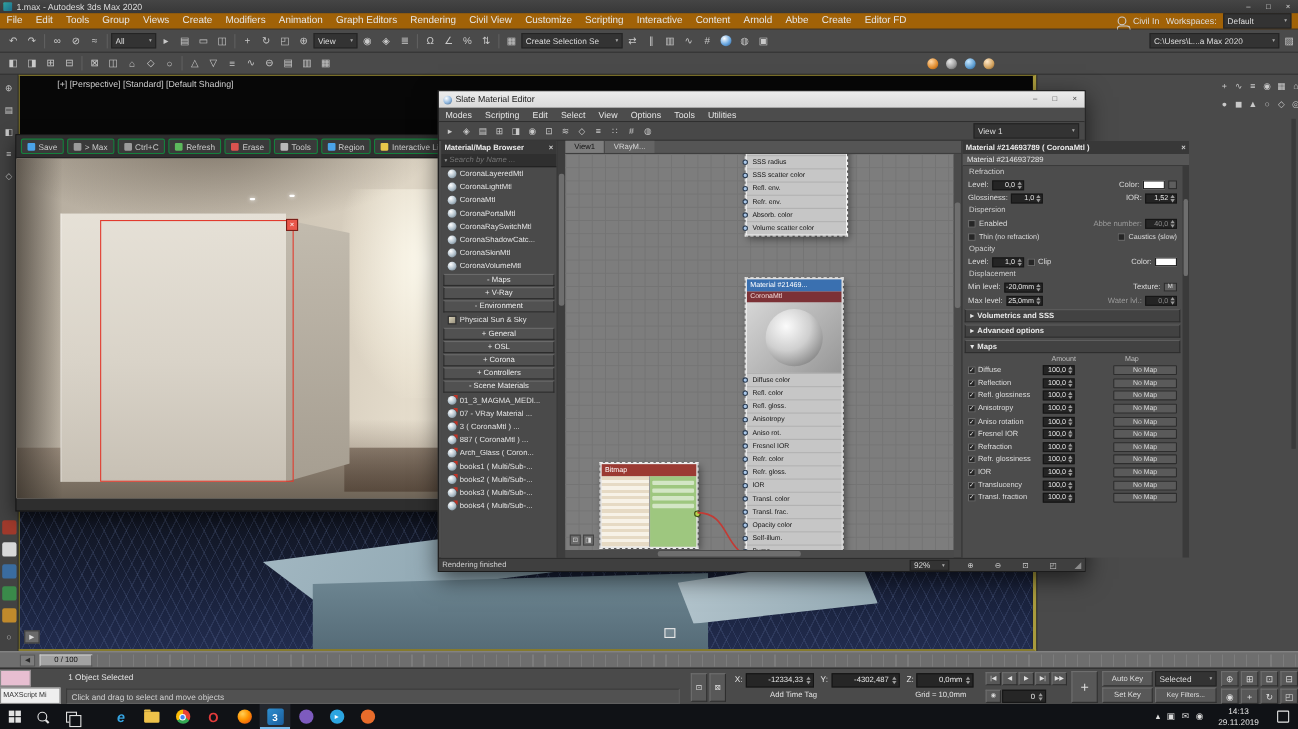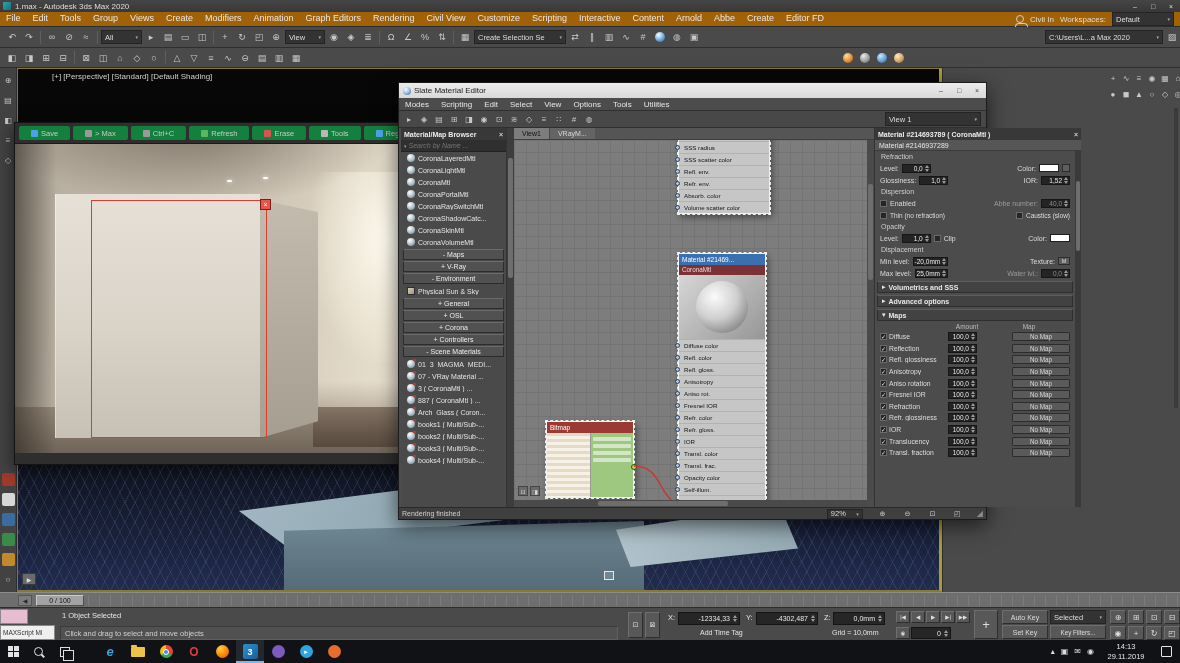--- a/index.html
+++ b/index.html
@@ -77,21 +77,21 @@
   .spar .u{border-bottom:3px solid #9a9a9a}
   .spar .d{border-top:3px solid #9a9a9a}
   .chk{width:7px;height:7px;flex:none;background:#262626;border:1px solid #6a6a6a;color:#e8e8e8;font-size:6px;line-height:6px;text-align:center}
   .chk.off{color:transparent}
 
   
   .corona{background:#2e2e2e;border:1px solid #141414;box-shadow:0 5px 16px rgba(0,0,0,.55);z-index:5}
   .ctitle{height:14px;background:#383838;display:flex;align-items:center;color:#ddd;font-size:7.5px;gap:3px;padding:0 4px;border-bottom:1px solid #1d1d1d}
   .clogo{width:8px;height:8px;border-radius:50%;background:radial-gradient(circle at 35% 30%,#ffb55e,#f07818)}
   .cbtns{display:flex;gap:3px;padding:3px 4px;background:#2e2e2e;border-bottom:1px solid #1a1a1a}
-  .cbtn{display:flex;align-items:center;gap:3px;height:14px;background:#3a3a3a;border:7px solid #15803d;border-radius:2px;padding:0 5px;color:#c9c9c9;font-size:7.5px;white-space:nowrap}
+  .cbtn{display:flex;align-items:center;gap:3px;height:14px;background:#3a3a3a;border:1px solid #15803d;border-radius:2px;padding:0 5px;color:#c9c9c9;font-size:7.5px;white-space:nowrap}
   .ci{width:7px;height:7px;border-radius:1px;background:#888;flex:none}
   .cbtns div:nth-of-type(1) .ci{background:#4aa3e8}
   .cbtns div:nth-of-type(2) .ci{background:#9a9a9a}
   .cbtns div:nth-of-type(3) .ci{background:#9a9a9a}
   .cbtns div:nth-of-type(4) .ci{background:#5cb85c}
   .cbtns div:nth-of-type(5) .ci{background:#d9534f}
   .cbtns div:nth-of-type(6) .ci{background:#b8b8b8}
   .cbtns div:nth-of-type(7) .ci{background:#4aa3e8}
   .cbtns div:nth-of-type(8) .ci{background:#e8c84a}
   .cimage{position:relative;height:309px;overflow:hidden;background:linear-gradient(100deg,#b4ab9d 0%,#c6bdae 45%,#d8cfbf 70%,#efe7d6 100%)}

